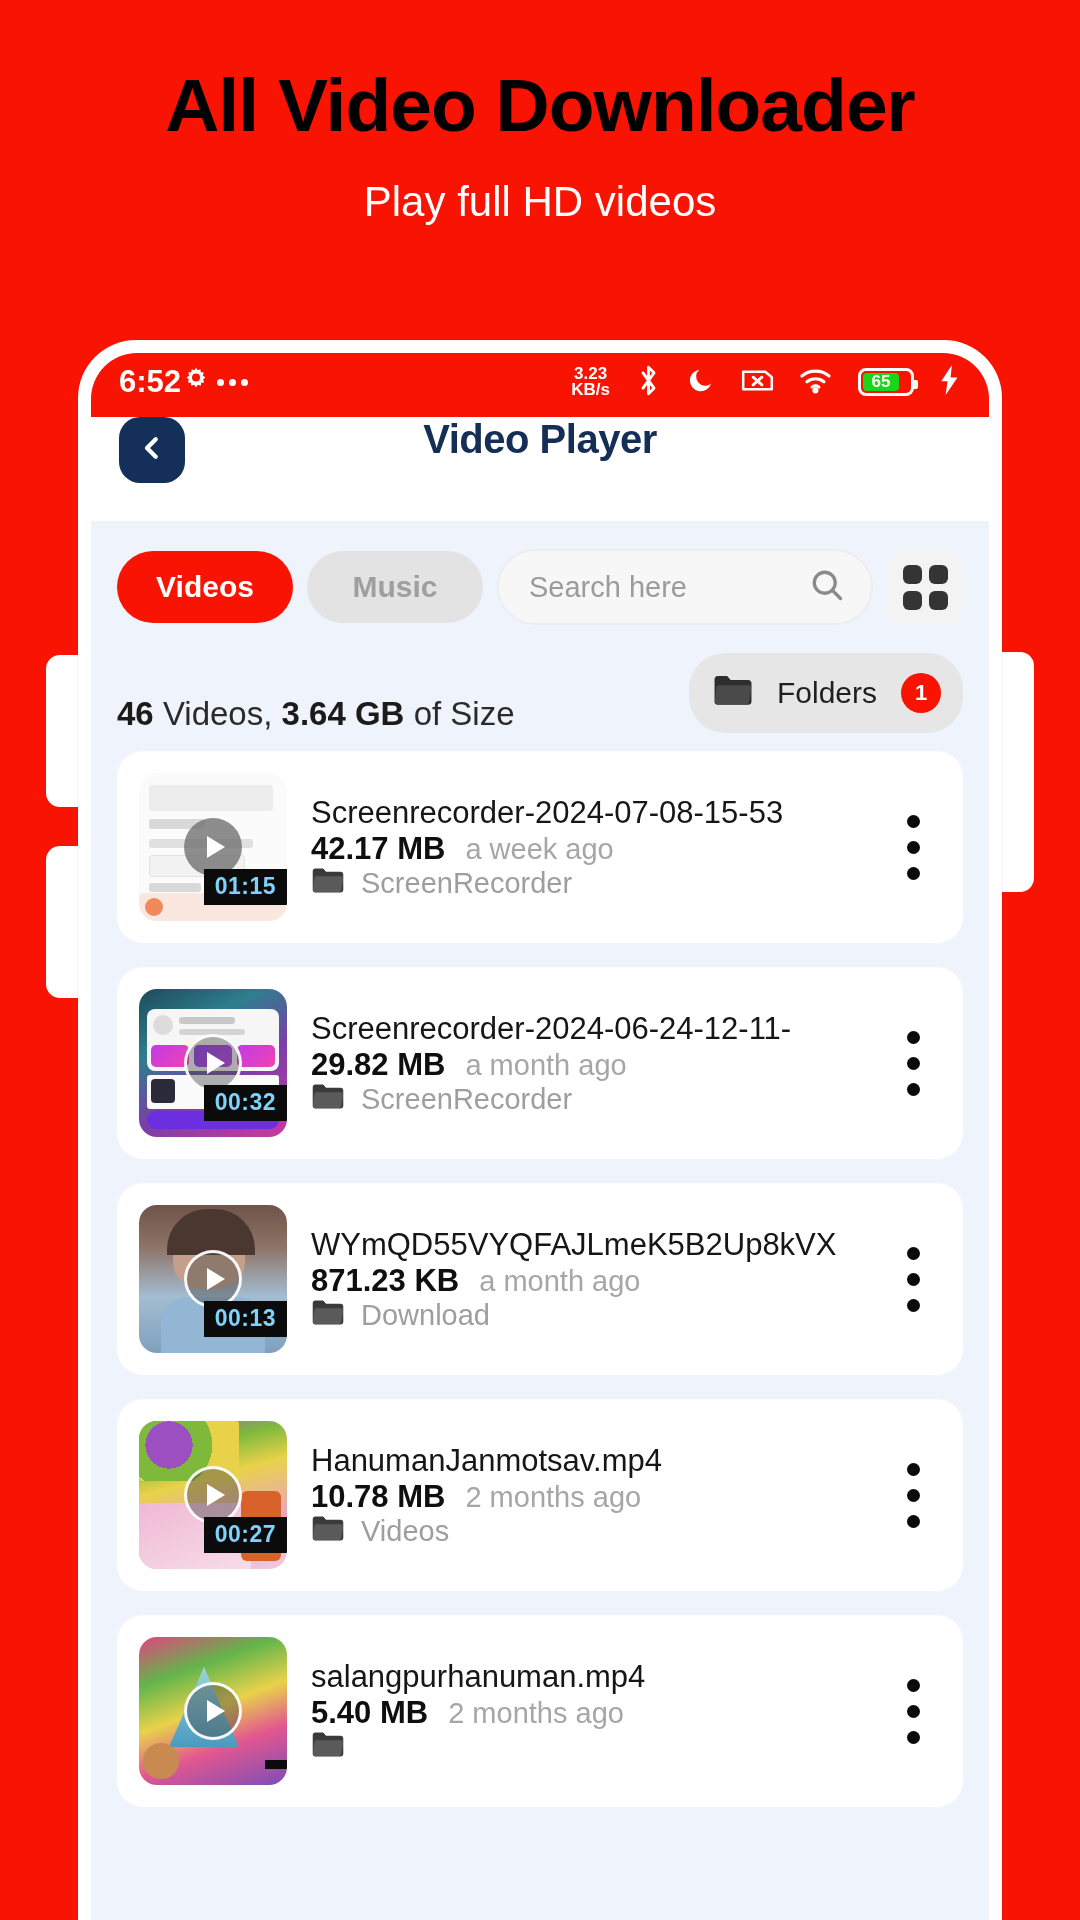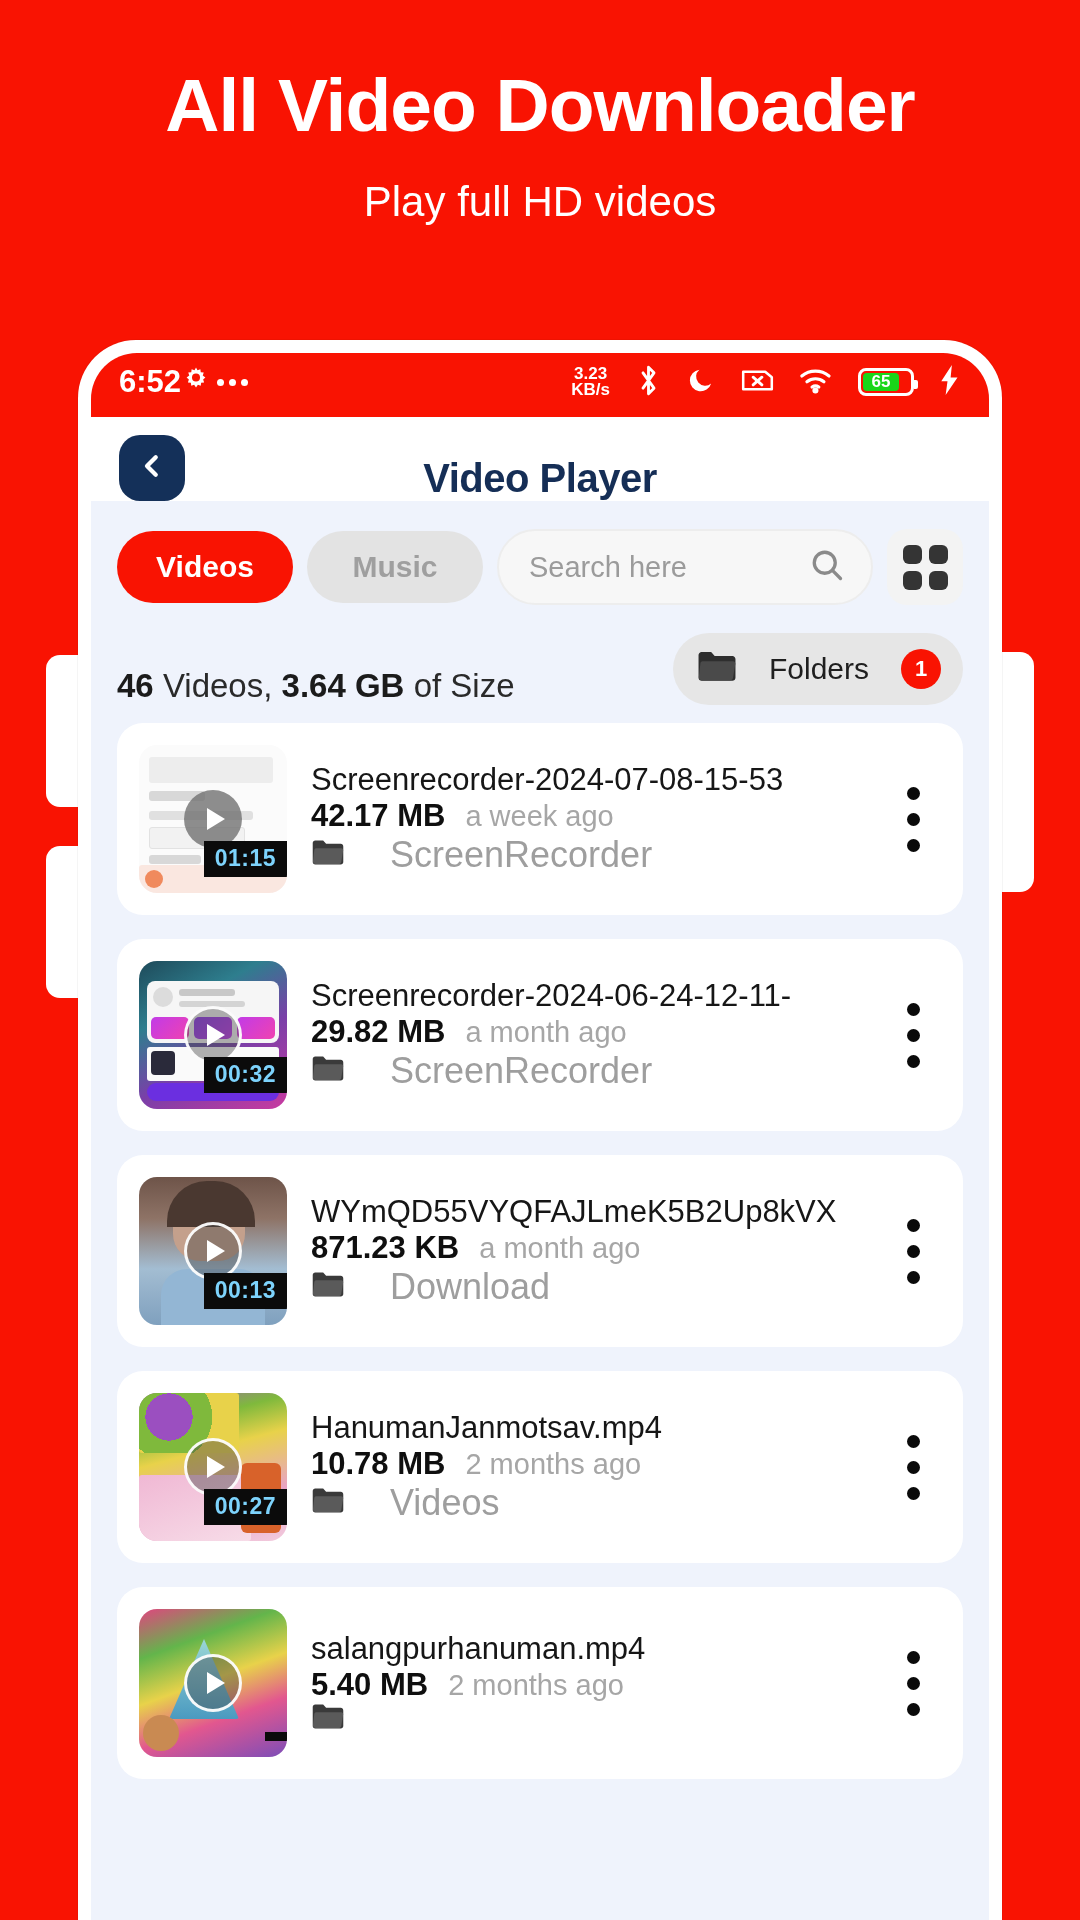--- a/index.html
+++ b/index.html
@@ -7,21 +7,21 @@
   body {
     background:#F91302;
     font-family:"Liberation Sans", sans-serif;
     overflow:hidden;
     position:relative;
   }
 
   
   .promo-title{
     position:absolute; top:62px; left:0; width:1080px;
-    text-align:center; color:#ffffff;
+    text-align:center; color:#000000;
     font-size:75px; font-weight:bold; letter-spacing:-1px;
   }
   .promo-sub{
     position:absolute; top:178px; left:0; width:1080px;
     text-align:center; color:#ffffff;
     font-size:42px; font-weight:400;
   }
 
   
   .side-btn{ position:absolute; background:#ffffff; }
@@ -63,22 +63,22 @@
   .battery{
     width:56px;height:28px;border:3px solid #fff;border-radius:8px;
     position:relative; display:flex; align-items:center; padding:2px;
   }
   .battery:after{content:"";position:absolute;right:-7px;top:9px;width:4px;height:9px;background:#fff;border-radius:0 2px 2px 0;}
   .battery .fill{background:#19D619;border-radius:4px;height:100%;width:78%;display:flex;align-items:center;justify-content:center;}
   .battery .pct{font-size:17px;font-weight:700;color:#ffffff;}
 
   
   .appbar{
-    background:#ffffff; height:84px;
-    display:flex; align-items:flex-end; padding:0 28px;
+    background:#ffffff; height:104px;
+    display:flex; align-items:flex-start; padding:0 28px;
     position:relative;
   }
   .back-btn{
     width:66px;height:66px;border-radius:21px;background:#143059;
     display:flex;align-items:center;justify-content:center;flex:none;
   }
   .appbar-title{
     position:absolute; left:0; width:100%; text-align:center;
     font-size:40px; font-weight:bold; color:#152E56; letter-spacing:-0.5px;
     pointer-events:none;
@@ -110,22 +110,22 @@
   .grid-btn .g i{ width:19px;height:19px;border-radius:6px;background:#343434;display:block; }
 
   
   .statsrow{
     display:flex;align-items:flex-end;padding:18px 26px 10px 26px;
   }
   .stats-text{ font-size:33px; color:#1B1B1B; }
   .stats-text b{ font-weight:bold; }
   .stats-text span.l{ font-weight:400; color:#2A2A2A; }
   .folders-pill{
-    margin-left:auto; height:72px; background:#E6E6E6; border-radius:36px;
-    display:flex;align-items:center;gap:32px;padding:0 22px 0 24px;
+    margin-left:auto; height:80px; background:#E6E6E6; border-radius:36px;
+    display:flex;align-items:center;gap:24px;padding:0 22px 0 24px;
   }
   .folders-pill .lbl{ font-size:30px; color:#1F1F1F; }
   .badge{
     width:40px;height:40px;border-radius:50%;background:#F91302;color:#fff;
     font-size:22px;font-weight:bold;display:flex;align-items:center;justify-content:center;
   }
 
   
   .list{ padding:8px 26px 0 26px; display:flex; flex-direction:column; gap:24px; }
   .vcard{
@@ -153,21 +153,21 @@
     position:absolute; right:0; bottom:16px;
     background:#0B0B0B; color:#7dd3fc; font-size:23px; font-weight:600;
     padding:4px 11px 5px 11px; letter-spacing:0.5px;
   }
   .vinfo{ flex:1; min-width:0; display:flex; flex-direction:column; }
   .vtitle{ font-size:31px; color:#161616; white-space:nowrap; overflow:hidden; }
   .vmeta{ display:flex; align-items:baseline; gap:20px; }
   .vsize{ font-size:31px; font-weight:bold; color:#0F0F0F; }
   .vage{ font-size:29px; color:#A6A6A6; }
   .vfolder{ display:flex; align-items:center; gap:16px; }
-  .vfolder .fname{ font-size:36px; color:#9E9E9E;margin-left:29px; }
+  .vfolder .fname{ font-size:29px; color:#9E9E9E; }
   .kebab{ width:56px; display:flex; flex-direction:column; align-items:center; gap:13px; flex:none; }
   .kebab i{ width:13px;height:13px;border-radius:50%;background:#0A0A0A;display:block; }
 
   
   .t1{ background:#FBFBFB; }
   .t2{ background:linear-gradient(150deg,#1E4A5A 0%,#2E7E8E 30%,#7A3FA8 60%,#C93AA0 100%); }
   .t3{ background:linear-gradient(180deg,#6E5449 0%,#8E7366 28%,#A3BDD2 62%,#7FA0BE 100%); }
   .t4{ background:linear-gradient(165deg,#A45CC0 0%,#7FB93C 22%,#E8D24A 40%,#E8A2C8 72%,#F2CBDD 100%); }
   .t5{ background:linear-gradient(160deg,#E0457F 0%,#63B54B 25%,#E8D24A 48%,#E2578F 70%,#7C4DB8 100%); }
 

